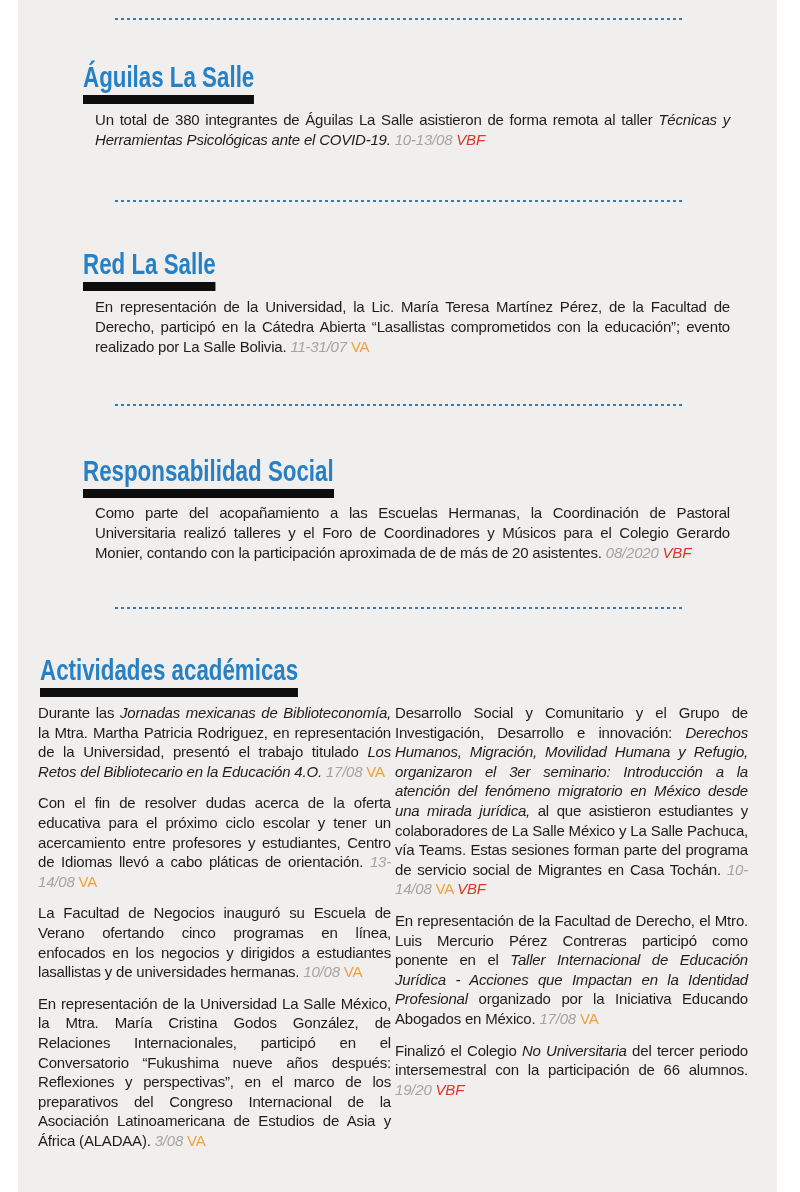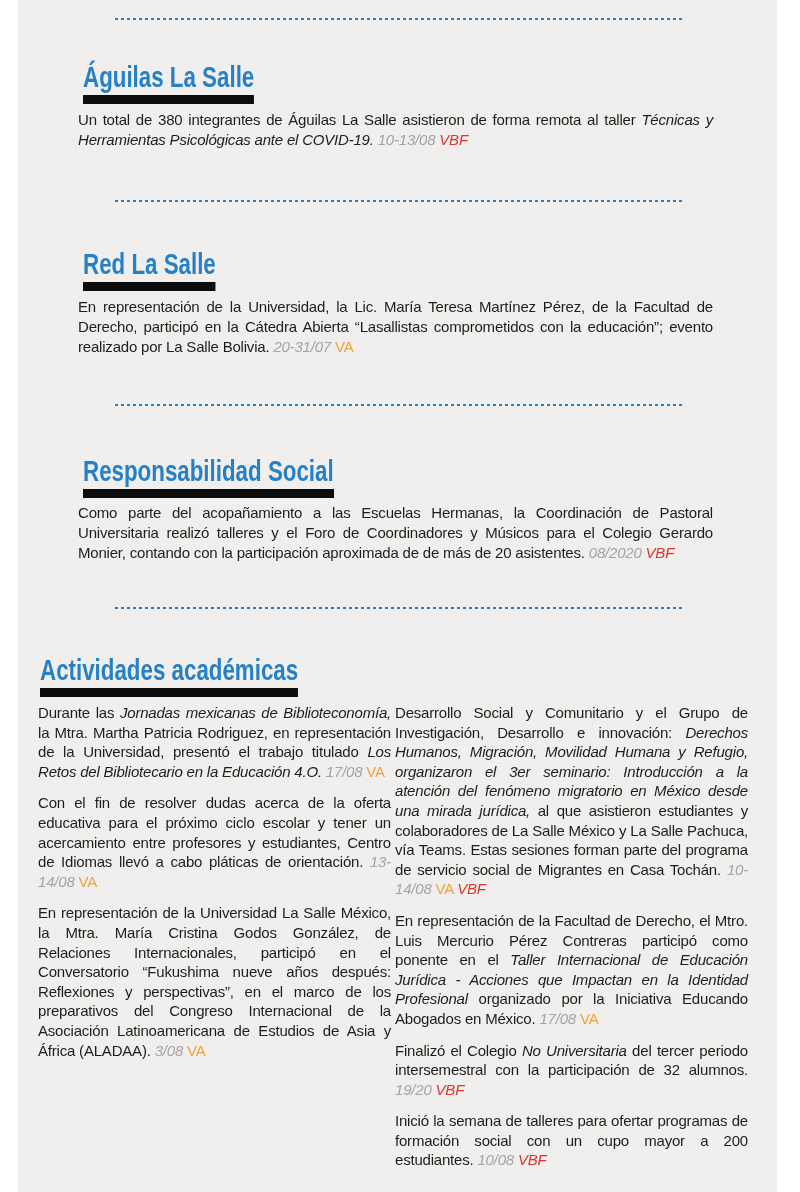--- a/index.html
+++ b/index.html
@@ -40,21 +40,21 @@
     color:var(--accent);letter-spacing:0;
   }
   .bar{height:9px;background:var(--bar);margin-top:3px;}
 
   #h-sec1{left:83px;top:62px}
   #h-sec2{left:83px;top:249px}
   #h-sec3{left:83px;top:456px}
   #h-acad{left:40px;top:655px}
 
   .sec-body{
-    position:absolute;left:78px;width:635px;
+    position:absolute;left:95px;width:635px;
     font-size:15px;line-height:20px;letter-spacing:-0.2px;
     text-align:justify;
   }
   #b-sec1{top:110px}
   #b-sec2{top:297px}
   #b-sec3{top:503px}
 
   .columns{
     position:absolute;left:38px;top:703px;width:727px;
     display:flex;gap:4px;
@@ -85,38 +85,38 @@
 <div class="sec-heading" id="h-sec1">
   <h2 class="sec-title">Águilas La Salle</h2>
   <div class="bar"></div>
 </div>
 <div class="sec-body" id="b-sec1"><span class="seg-n">Un total de 380 integrantes de Águilas La Salle asistieron de forma remota al taller </span><span class="seg-i">Técnicas y Herramientas Psicológicas ante el COVID-19.</span><span class="seg-n"> </span><span class="seg-d">10-13/08</span><span class="seg-n"> </span><span class="seg-vbf">VBF</span></div>
 
 <div class="sec-heading" id="h-sec2">
   <h2 class="sec-title">Red La Salle</h2>
   <div class="bar"></div>
 </div>
-<div class="sec-body" id="b-sec2"><span class="seg-n">En representación de la Universidad, la Lic. María Teresa Martínez Pérez, de la Facultad de Derecho, participó en la Cátedra Abierta “Lasallistas comprometidos con la educación”; evento realizado por La Salle Bolivia. </span><span class="seg-d">20-31/07</span><span class="seg-n"> </span><span class="seg-va">VA</span></div>
+<div class="sec-body" id="b-sec2"><span class="seg-n">En representación de la Universidad, la Lic. María Teresa Martínez Pérez, de la Facultad de Derecho, participó en la Cátedra Abierta “Lasallistas comprometidos con la educación”; evento realizado por La Salle Bolivia. </span><span class="seg-d">11-31/07</span><span class="seg-n"> </span><span class="seg-va">VA</span></div>
 
 <div class="sec-heading" id="h-sec3">
   <h2 class="sec-title">Responsabilidad Social</h2>
   <div class="bar"></div>
 </div>
 <div class="sec-body" id="b-sec3"><span class="seg-n">Como parte del acopañamiento a las Escuelas Hermanas, la Coordinación de Pastoral Universitaria realizó talleres y el Foro de Coordinadores y Músicos para el Colegio Gerardo Monier, contando con la participación aproximada de de más de 20 asistentes. </span><span class="seg-d">08/2020</span><span class="seg-n"> </span><span class="seg-vbf">VBF</span></div>
 
 <div class="sec-heading" id="h-acad">
   <h2 class="sec-title">Actividades académicas</h2>
   <div class="bar"></div>
 </div>
 
 <div class="columns">
   <div class="col">
     <p><span class="seg-n">Durante las </span><span class="seg-i">Jornadas mexicanas de Biblioteconomía,</span><span class="seg-n"> la Mtra. Martha Patricia Rodriguez, en representación de la Universidad, presentó el trabajo titulado </span><span class="seg-i">Los Retos del Bibliotecario en la Educación 4.O.</span><span class="seg-n"> </span><span class="seg-d">17/08</span><span class="seg-n"> </span><span class="seg-va">VA</span></p>
     <p><span class="seg-n">Con el fin de resolver dudas acerca de la oferta educativa para el próximo ciclo escolar y tener un acercamiento entre profesores y estudiantes, Centro de Idiomas llevó a cabo pláticas de orientación. </span><span class="seg-d">13-14/08</span><span class="seg-n"> </span><span class="seg-va">VA</span></p>
+    <p><span class="seg-n">La Facultad de Negocios inauguró su Escuela de Verano ofertando cinco programas en línea, enfocados en los negocios y dirigidos a estudiantes lasallistas y de universidades hermanas. </span><span class="seg-d">10/08</span><span class="seg-n"> </span><span class="seg-va">VA</span></p>
     <p><span class="seg-n">En representación de la Universidad La Salle México, la Mtra. María Cristina Godos González, de Relaciones Internacionales, participó en el Conversatorio “Fukushima nueve años después: Reflexiones y perspectivas”, en el marco de los preparativos del Congreso Internacional de la Asociación Latinoamericana de Estudios de Asia y África (ALADAA). </span><span class="seg-d">3/08</span><span class="seg-n"> </span><span class="seg-va">VA</span></p>
   </div>
   <div class="col">
     <p><span class="seg-n">Desarrollo Social y Comunitario y el Grupo de Investigación, Desarrollo e innovación: </span><span class="seg-i">Derechos Humanos, Migración, Movilidad Humana y Refugio, organizaron el 3er seminario: Introducción a la atención del fenómeno migratorio en México desde una mirada jurídica,</span><span class="seg-n"> al que asistieron estudiantes y colaboradores de La Salle México y La Salle Pachuca, vía Teams. Estas sesiones forman parte del programa de servicio social de Migrantes en Casa Tochán. </span><span class="seg-d">10- 14/08</span><span class="seg-n"> </span><span class="seg-va">VA</span><span class="seg-n"> </span><span class="seg-vbf">VBF</span></p>
     <p><span class="seg-n">En representación de la Facultad de Derecho, el Mtro. Luis Mercurio Pérez Contreras participó como ponente en el </span><span class="seg-i">Taller Internacional de Educación Jurídica - Acciones que Impactan en la Identidad Profesional</span><span class="seg-n"> organizado por la Iniciativa Educando Abogados en México. </span><span class="seg-d">17/08</span><span class="seg-n"> </span><span class="seg-va">VA</span></p>
-    <p><span class="seg-n">Finalizó el Colegio </span><span class="seg-i">No Universitaria</span><span class="seg-n"> del tercer periodo intersemestral con la participación de 32 alumnos. </span><span class="seg-d">19/20</span><span class="seg-n"> </span><span class="seg-vbf">VBF</span></p>
-    <p><span class="seg-n">Inició la semana de talleres para ofertar programas de formación social con un cupo mayor a 200 estudiantes. </span><span class="seg-d">10/08</span><span class="seg-n"> </span><span class="seg-vbf">VBF</span></p>
+    <p><span class="seg-n">Finalizó el Colegio </span><span class="seg-i">No Universitaria</span><span class="seg-n"> del tercer periodo intersemestral con la participación de 66 alumnos. </span><span class="seg-d">19/20</span><span class="seg-n"> </span><span class="seg-vbf">VBF</span></p>
   </div>
 </div>
 
 </body></html>

